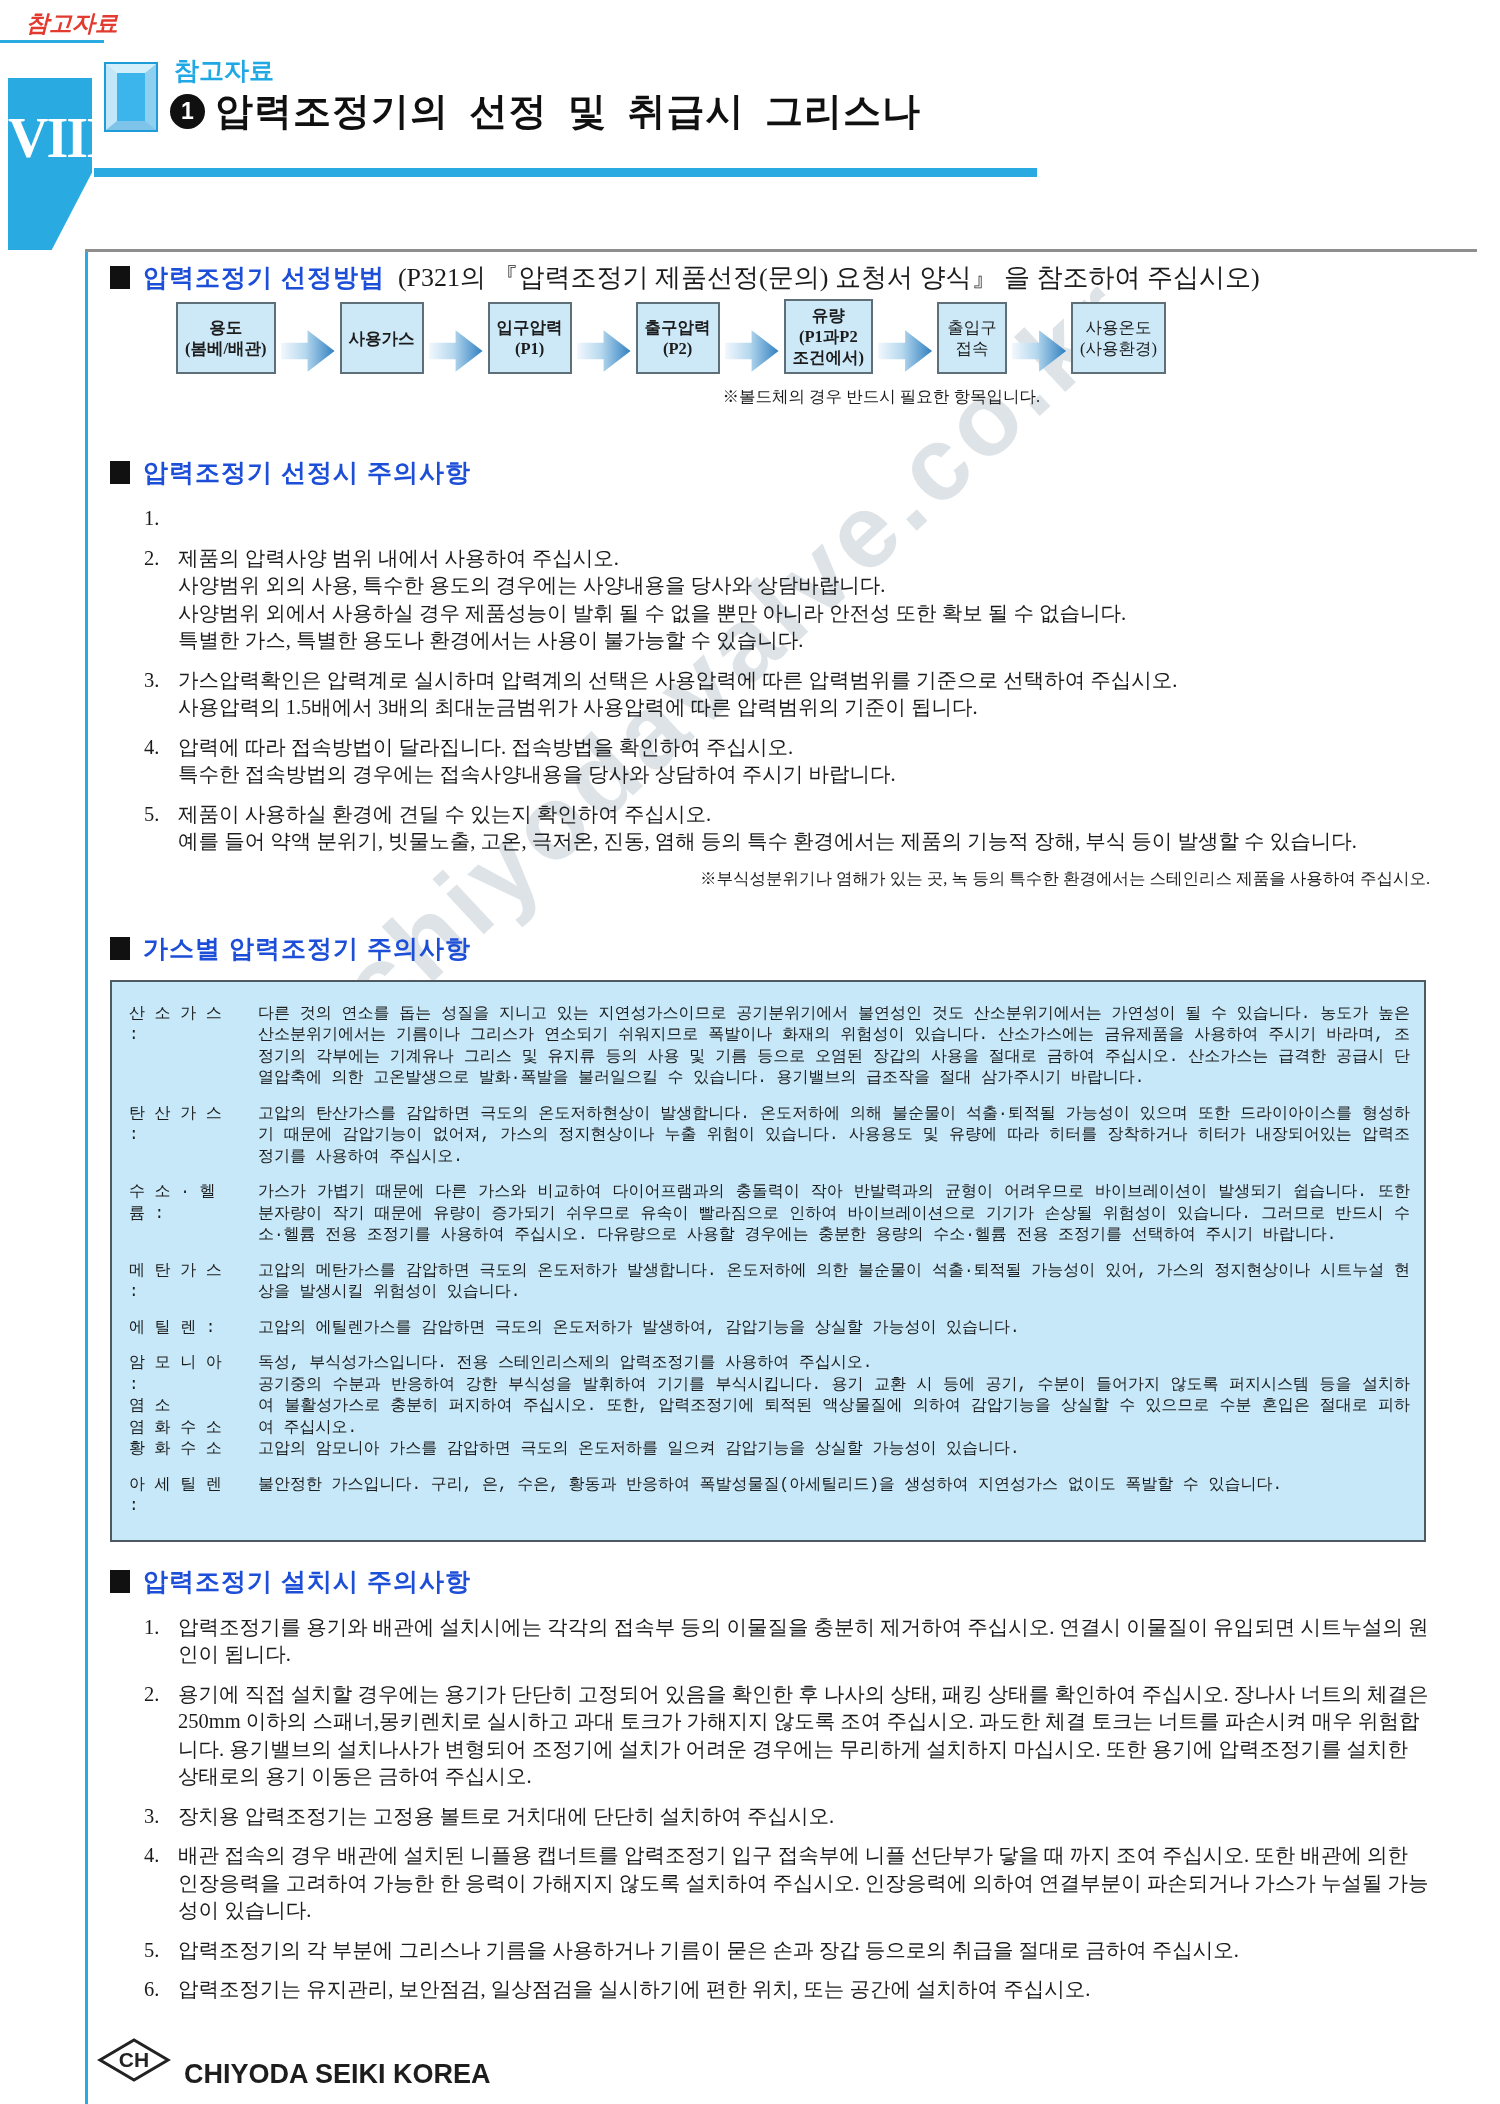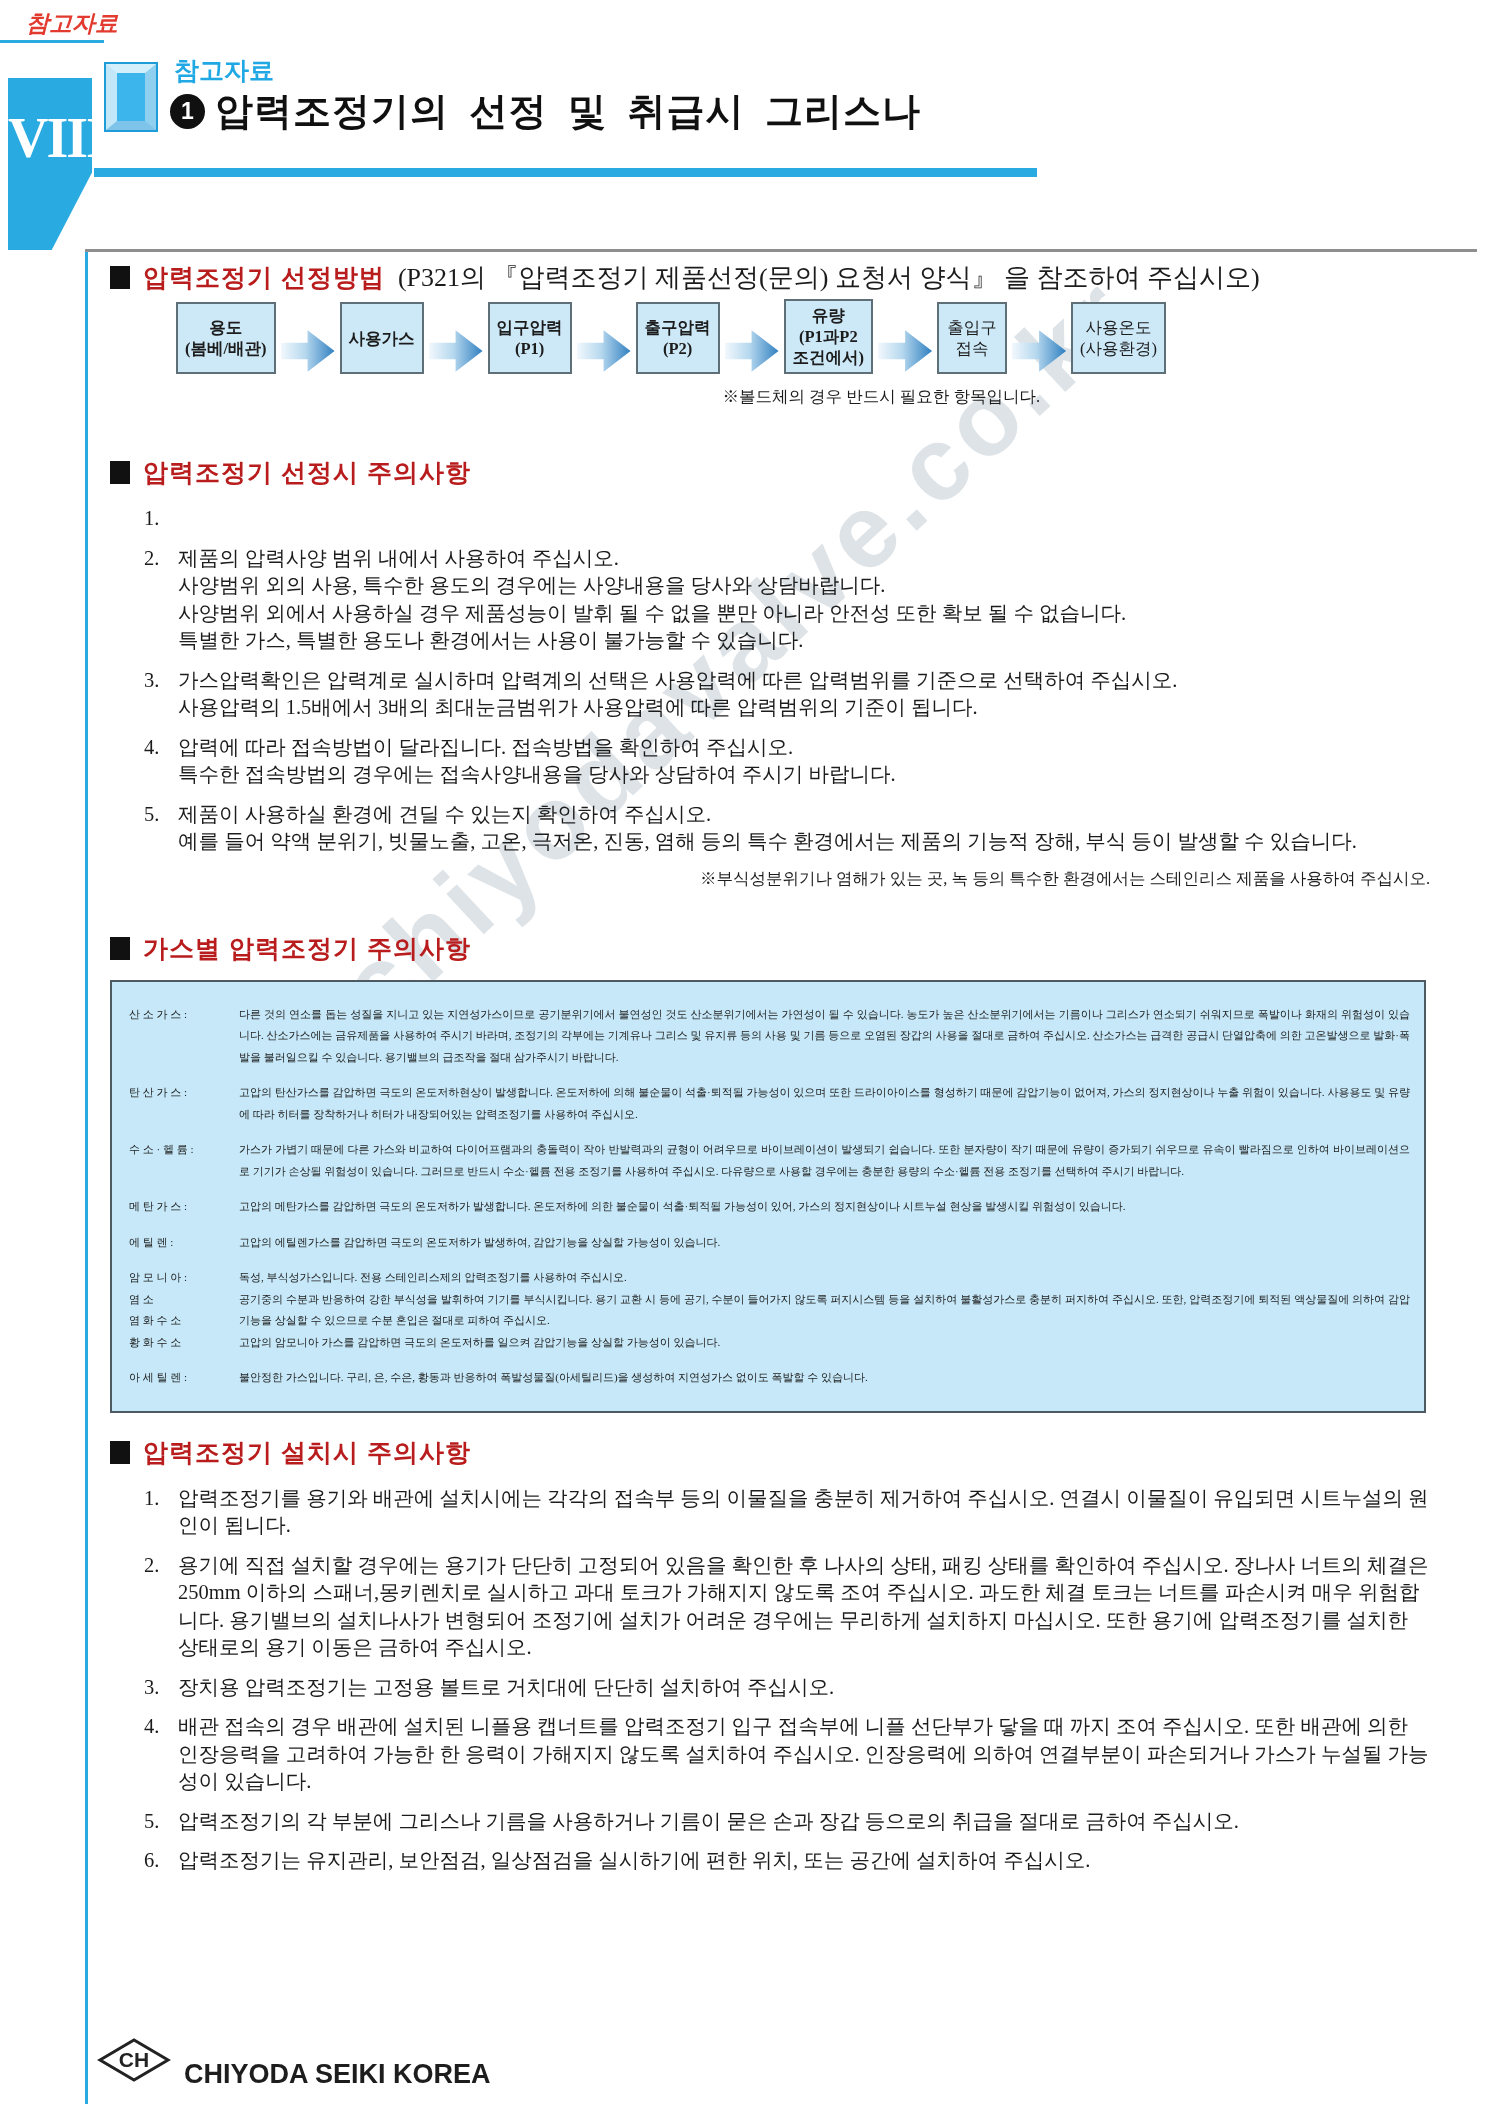--- a/index.html
+++ b/index.html
@@ -35,21 +35,21 @@
   .num-circle{width:35px;height:35px;border-radius:50%;background:#101010;color:#fff;
     display:flex;align-items:center;justify-content:center;font-size:23px;font-weight:bold;
     font-family:"Liberation Sans",sans-serif;flex-shrink:0;}
   .page-title{font-size:38px;font-weight:bold;color:#101010;letter-spacing:1px;word-spacing:10px;}
   .title-bar{position:absolute;left:94px;top:168px;width:943px;height:9px;background:#29abe2;z-index:2;}
   .header-rule{position:absolute;left:85px;top:249px;width:1392px;height:3px;background:#8f8f8f;z-index:2;}
   
   .content{position:absolute;left:110px;top:260px;width:1320px;z-index:2;}
   .sec-head{display:flex;align-items:center;gap:13px;}
   .sq{width:20px;height:23px;background:#111;flex-shrink:0;}
-  .sec-title{color:#b91c1c;font-size:25px;font-weight:bold;font-family:"Liberation Sans",sans-serif;letter-spacing:1px;white-space:nowrap;}
+  .sec-title{color:#1d4ed8;font-size:25px;font-weight:bold;font-family:"Liberation Sans",sans-serif;letter-spacing:1px;white-space:nowrap;}
   .sec-note{font-size:26px;color:#1c1c1c;white-space:nowrap;}
   .bullet-line{margin:15px 0 0 36px;font-size:20px;}
   .bullet-dot{margin-right:14px;}
   
   .flow{margin:4px 0 0 66px;display:flex;align-items:flex-end;width:1215px;}
   .fbox{background:#cde9f8;border:2px solid #5f6f78;min-height:72px;min-width:70px;padding:4px 7px;
     display:flex;align-items:center;justify-content:center;text-align:center;
     font-size:16.5px;line-height:21px;white-space:pre-line;box-sizing:border-box;flex-shrink:0;}
   .fbox.req{font-weight:bold;}
   .farrow{width:54px;height:46px;flex-shrink:0;margin:0 5px;
@@ -60,21 +60,21 @@
   .sec2{margin-top:48px;}
   .nlist{margin:16px 0 0 34px;}
   .li{display:flex;gap:9px;margin-bottom:12px;font-size:20.5px;line-height:27.5px;}
   .li .no{min-width:25px;flex-shrink:0;}
   .li .txt{white-space:pre-line;}
   .side-note{text-align:right;font-size:16.5px;margin-top:2px;}
   
   .sec3{margin-top:42px;}
   .gasbox{margin-top:15px;border:2px solid #4e5a62;background:#c6e8f8;box-sizing:border-box;
     width:1316px;padding:22px 14px 22px 17px;display:flex;flex-direction:column;gap:14px;}
-  .grow{display:flex;gap:10px;font-size:11px;line-height:21.5px;}
+  .grow{display:flex;gap:29px;font-size:16px;line-height:21.5px;font-family:Liberation Mono, monospace;}
   .gas{width:100px;flex-shrink:0;white-space:pre-line;}
   .gtxt{flex:1;white-space:pre-line;text-align:justify;}
   .sec4{margin-top:23px;}
   
   .footer{position:absolute;left:97px;top:2030px;display:flex;align-items:center;gap:13px;z-index:2;}
   .company{font-family:"Liberation Sans",sans-serif;font-weight:bold;font-size:27px;color:#1d1d1d;letter-spacing:0px;margin-top:29px;}
 </style>
 </head>
 <body>
 

